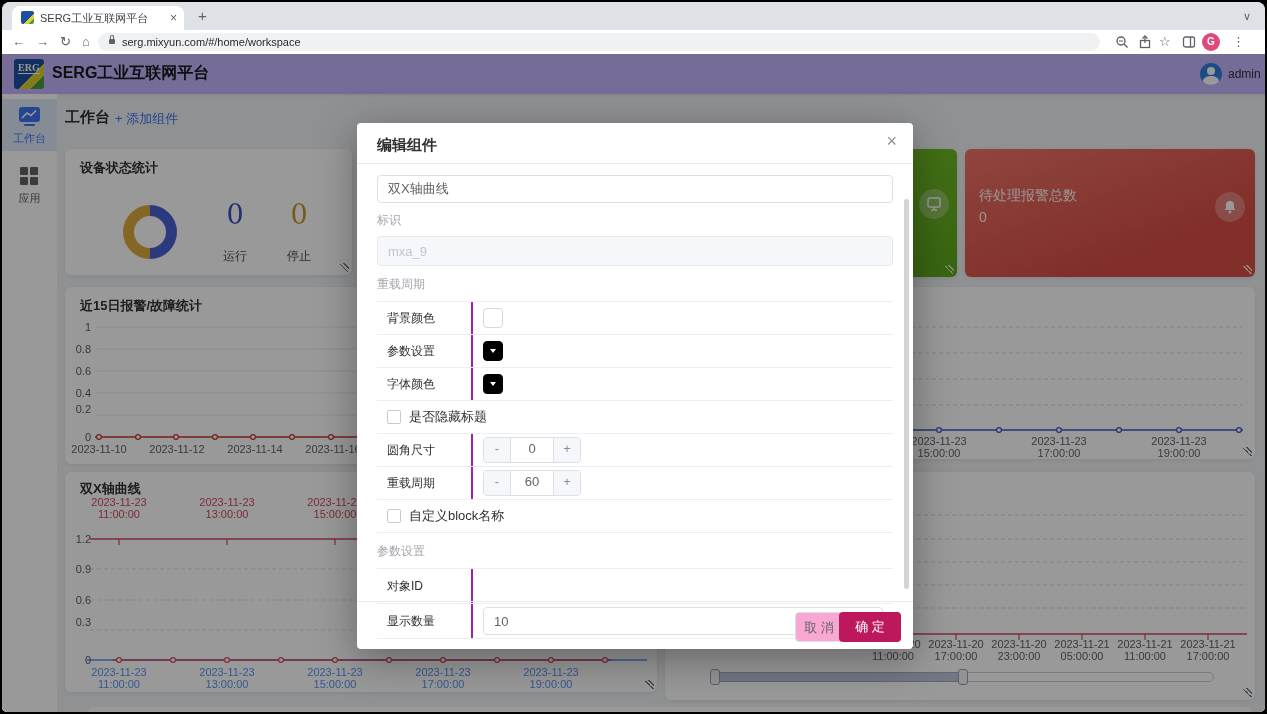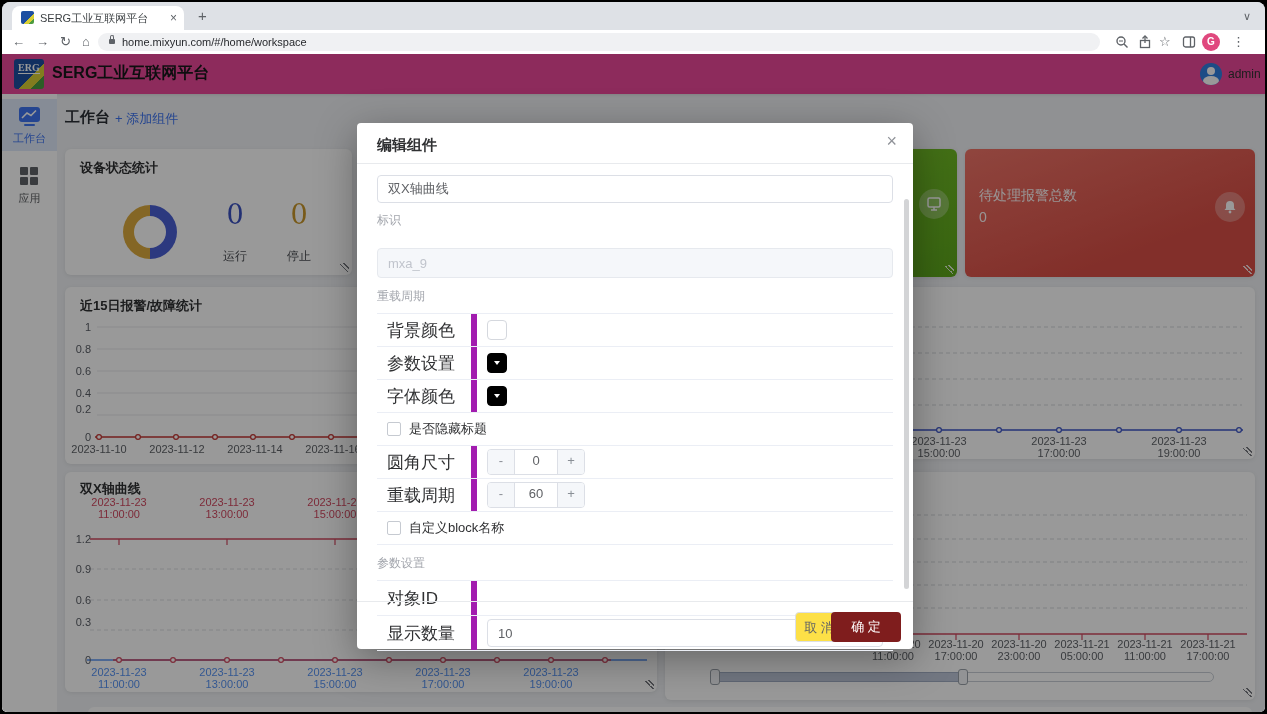--- a/index.html
+++ b/index.html
@@ -16,21 +16,21 @@
   .toolbar{position:absolute;left:0;top:28px;width:100%;height:24px;background:#fff;border-bottom:1px solid #dadce0;}
   .navic{position:absolute;top:0;line-height:24px;font-size:13px;color:#5f6368;}
   .omnibox{position:absolute;left:96px;top:3px;width:1002px;height:18px;border-radius:9px;background:#f0f1f3;}
   .lock{position:absolute;left:11px;top:6px;width:6px;height:5px;background:#5f6368;border-radius:1px;}
   .lock::before{content:"";position:absolute;left:1px;top:-4px;width:4px;height:4px;border:1px solid #5f6368;border-bottom:none;border-radius:3px 3px 0 0;box-sizing:border-box;}
   .url{position:absolute;left:24px;top:0;line-height:18px;font-size:11px;color:#27292d;}
   .ric{position:absolute;top:0;line-height:24px;font-size:13px;color:#5f6368;}
   .bavatar{position:absolute;left:1200px;top:3px;width:18px;height:18px;border-radius:50%;background:#e0487e;color:#fff;font-size:10px;font-weight:bold;text-align:center;line-height:18px;}
   
   .page{position:absolute;left:0;top:52px;width:1263px;height:660px;background:#f0f2f5;overflow:hidden;}
-  .apphdr{position:absolute;left:0;top:0;width:100%;height:40px;background:#ec4899;box-shadow:0 1px 3px rgba(0,0,0,.1);}
+  .apphdr{position:absolute;left:0;top:0;width:100%;height:40px;background:#c4b5fd;box-shadow:0 1px 3px rgba(0,0,0,.1);}
   .logo{position:absolute;left:12px;top:5px;width:30px;height:30px;border-radius:3px;background:linear-gradient(135deg,#1d4fa1 0 58%,#d9cf35 58% 78%,#4c9c40 78%);}
   .logo span{position:absolute;left:4px;top:3px;color:#fff;font-size:10px;font-weight:bold;font-family:"Liberation Serif","DejaVu Serif",serif;border-bottom:1px solid #fff;}
   .apptitle{position:absolute;left:50px;top:9px;font-size:16px;font-weight:bold;color:#17181a;}
   .uavatar{position:absolute;left:1198px;top:9px;width:22px;height:22px;border-radius:50%;background:#2f7fe0;overflow:hidden;}
   .uavatar::before{content:"";position:absolute;left:7px;top:4px;width:8px;height:8px;border-radius:50%;background:#fff;}
   .uavatar::after{content:"";position:absolute;left:3px;top:13px;width:16px;height:10px;border-radius:50%;background:#fff;}
   .uname{position:absolute;left:1226px;top:13px;font-size:12px;color:#303133;}
   .sbar{position:absolute;left:0;top:40px;width:55px;height:620px;background:#fff;}
   .sitem{position:absolute;left:0;width:55px;height:52px;text-align:center;}
   .sitem .lbl{position:absolute;left:0;top:32px;width:55px;font-size:11px;color:#606266;}
@@ -64,38 +64,38 @@
   .mtitle{position:absolute;left:20px;top:13px;font-size:15px;font-weight:bold;color:#303133;}
   .mclose{position:absolute;right:16px;top:8px;font-size:18px;color:#909399;cursor:pointer;}
   .mhr{position:absolute;left:0;top:40px;width:100%;border-top:1px solid #e8eaed;}
   .mbody{position:absolute;left:20px;top:41px;width:516px;}
   .inp{box-sizing:border-box;width:100%;height:28px;border:1px solid #dcdfe6;border-radius:4px;padding:0 10px;font-size:13px;color:#606266;font-family:inherit;background:#fff;outline:none;}
   .inp::placeholder{color:#c0c4cc;}
   .inp-dis{background:#f5f7fa;border-color:#e6e9ee;color:#c0c4cc;}
   .slab{font-size:12px;color:#a3a6ad;}
   .grp{border-top:1px solid #ebeef5;}
   .grow{position:relative;height:32px;border-bottom:1px solid #ebeef5;display:flex;align-items:center;}
-  .gcell{width:84px;align-self:stretch;display:flex;align-items:center;padding-left:10px;border-right:6px solid #a21caf;font-size:17px;color:#303133;flex:none;}
+  .gcell{width:84px;align-self:stretch;display:flex;align-items:center;padding-left:10px;border-right:2px solid #a21caf;font-size:12px;color:#303133;flex:none;}
   .gcont{padding-left:10px;display:flex;align-items:center;}
   .sw{width:20px;height:20px;border:1px solid #d5d8de;border-radius:4px;box-sizing:border-box;position:relative;}
   .sw.black{background:#000;border-color:#000;}
   .sw.black i{position:absolute;left:0;top:0;width:100%;height:100%;display:flex;align-items:center;justify-content:center;}
   .sw.black i::after{content:"";width:0;height:0;border-left:3px solid transparent;border-right:3px solid transparent;border-top:4px solid #fff;}
   .cb{width:14px;height:14px;border:1px solid #c6cad1;border-radius:2px;background:#fff;box-sizing:border-box;flex:none;}
   .cblbl{margin-left:8px;font-size:13px;color:#303133;}
   .stp{height:24px;border:1px solid #dcdfe6;border-radius:4px;background:#fff;display:flex;align-items:stretch;overflow:hidden;}
   .stp .sbtn{width:26px;background:#f5f7fa;color:#8a8f96;text-align:center;line-height:22px;font-size:13px;}
   .stp .sbtn.l{border-right:1px solid #dcdfe6;}
   .stp .sbtn.r{border-left:1px solid #dcdfe6;}
   .stp .sval{width:42px;text-align:center;line-height:22px;font-size:13px;color:#606266;}
   .mthumb{position:absolute;left:547px;top:76px;width:5px;height:390px;border-radius:3px;background:rgba(144,147,153,.4);}
   .mfoot{position:absolute;left:0;top:478px;width:556px;height:48px;border-top:1px solid #e8eaed;box-sizing:border-box;}
   .btn{position:absolute;top:10px;height:30px;border-radius:4px;font-size:13px;line-height:30px;text-align:center;cursor:pointer;}
-  .btn.ghost{right:70px;width:48px;border:1px solid #dcdfe6;color:#606266;background:#fde047;box-sizing:border-box;}
-  .btn.prim{right:12px;width:70px;background:#7f1d1d;color:#fff;}
+  .btn.ghost{right:70px;width:48px;border:1px solid #dcdfe6;color:#606266;background:#f9a8d4;box-sizing:border-box;}
+  .btn.prim{right:12px;width:62px;background:#be185d;color:#fff;}
 </style>
 </head>
 <body>
 
 <div class="win">
 
   <div class="tabstrip">
     <div class="tab">
       <span class="fav"></span>
       <span class="tabtitle">SERG工业互联网平台</span>
@@ -105,21 +105,21 @@
     <span class="tschev">∨</span>
   </div>
 
   <div class="toolbar">
     <span class="navic" style="left:10px">←</span>
     <span class="navic" style="left:34px">→</span>
     <span class="navic" style="left:58px">↻</span>
     <span class="navic" style="left:80px">⌂</span>
     <div class="omnibox">
       <span class="lock"></span>
-      <span class="url">home.mixyun.com/#/home/workspace</span>
+      <span class="url">serg.mixyun.com/#/home/workspace</span>
     </div>
     <svg class="abs" style="left:1113px;top:5px" width="14" height="14" viewBox="0 0 14 14">
         <circle cx="6" cy="6" r="4" fill="none" stroke="#5f6368" stroke-width="1.4"></circle>
         <line x1="9" y1="9" x2="12.5" y2="12.5" stroke="#5f6368" stroke-width="1.4"></line>
         <line x1="4" y1="6" x2="8" y2="6" stroke="#5f6368" stroke-width="1.2"></line>
       </svg>
     <svg class="abs" style="left:1136px;top:5px" width="14" height="14" viewBox="0 0 14 14">
         <rect x="2.5" y="5.5" width="9" height="7" fill="none" stroke="#5f6368" stroke-width="1.3"></rect>
         <line x1="7" y1="1.5" x2="7" y2="8" stroke="#5f6368" stroke-width="1.3"></line>
         <polyline points="4.5,3.5 7,1 9.5,3.5" fill="none" stroke="#5f6368" stroke-width="1.3"></polyline>
@@ -401,21 +401,21 @@
 
     <div class="overlay"></div>
 
     <div class="modal">
       <div class="mtitle">编辑组件</div>
       <div class="mclose">×</div>
       <div class="mhr"></div>
       <div class="mbody">
         <input class="inp" style="margin-top: 11px;" value="双X轴曲线">
         <div class="slab" style="margin-top:9px">标识</div>
-        <input class="inp inp-dis" style="margin-top: 19px; height: 30px;" disabled="" value="mxa_9">
+        <input class="inp inp-dis" style="margin-top: 7px; height: 30px;" disabled="" value="mxa_9">
         <div class="slab" style="margin-top:10px">重载周期</div>
         <div class="grp" style="margin-top:8px">
           <div class="grow">
             <div class="gcell">背景颜色</div>
             <div class="gcont">
                 <span class="sw"></span>
               </div>
           </div>
           <div class="grow">
             <div class="gcell">参数设置</div>

